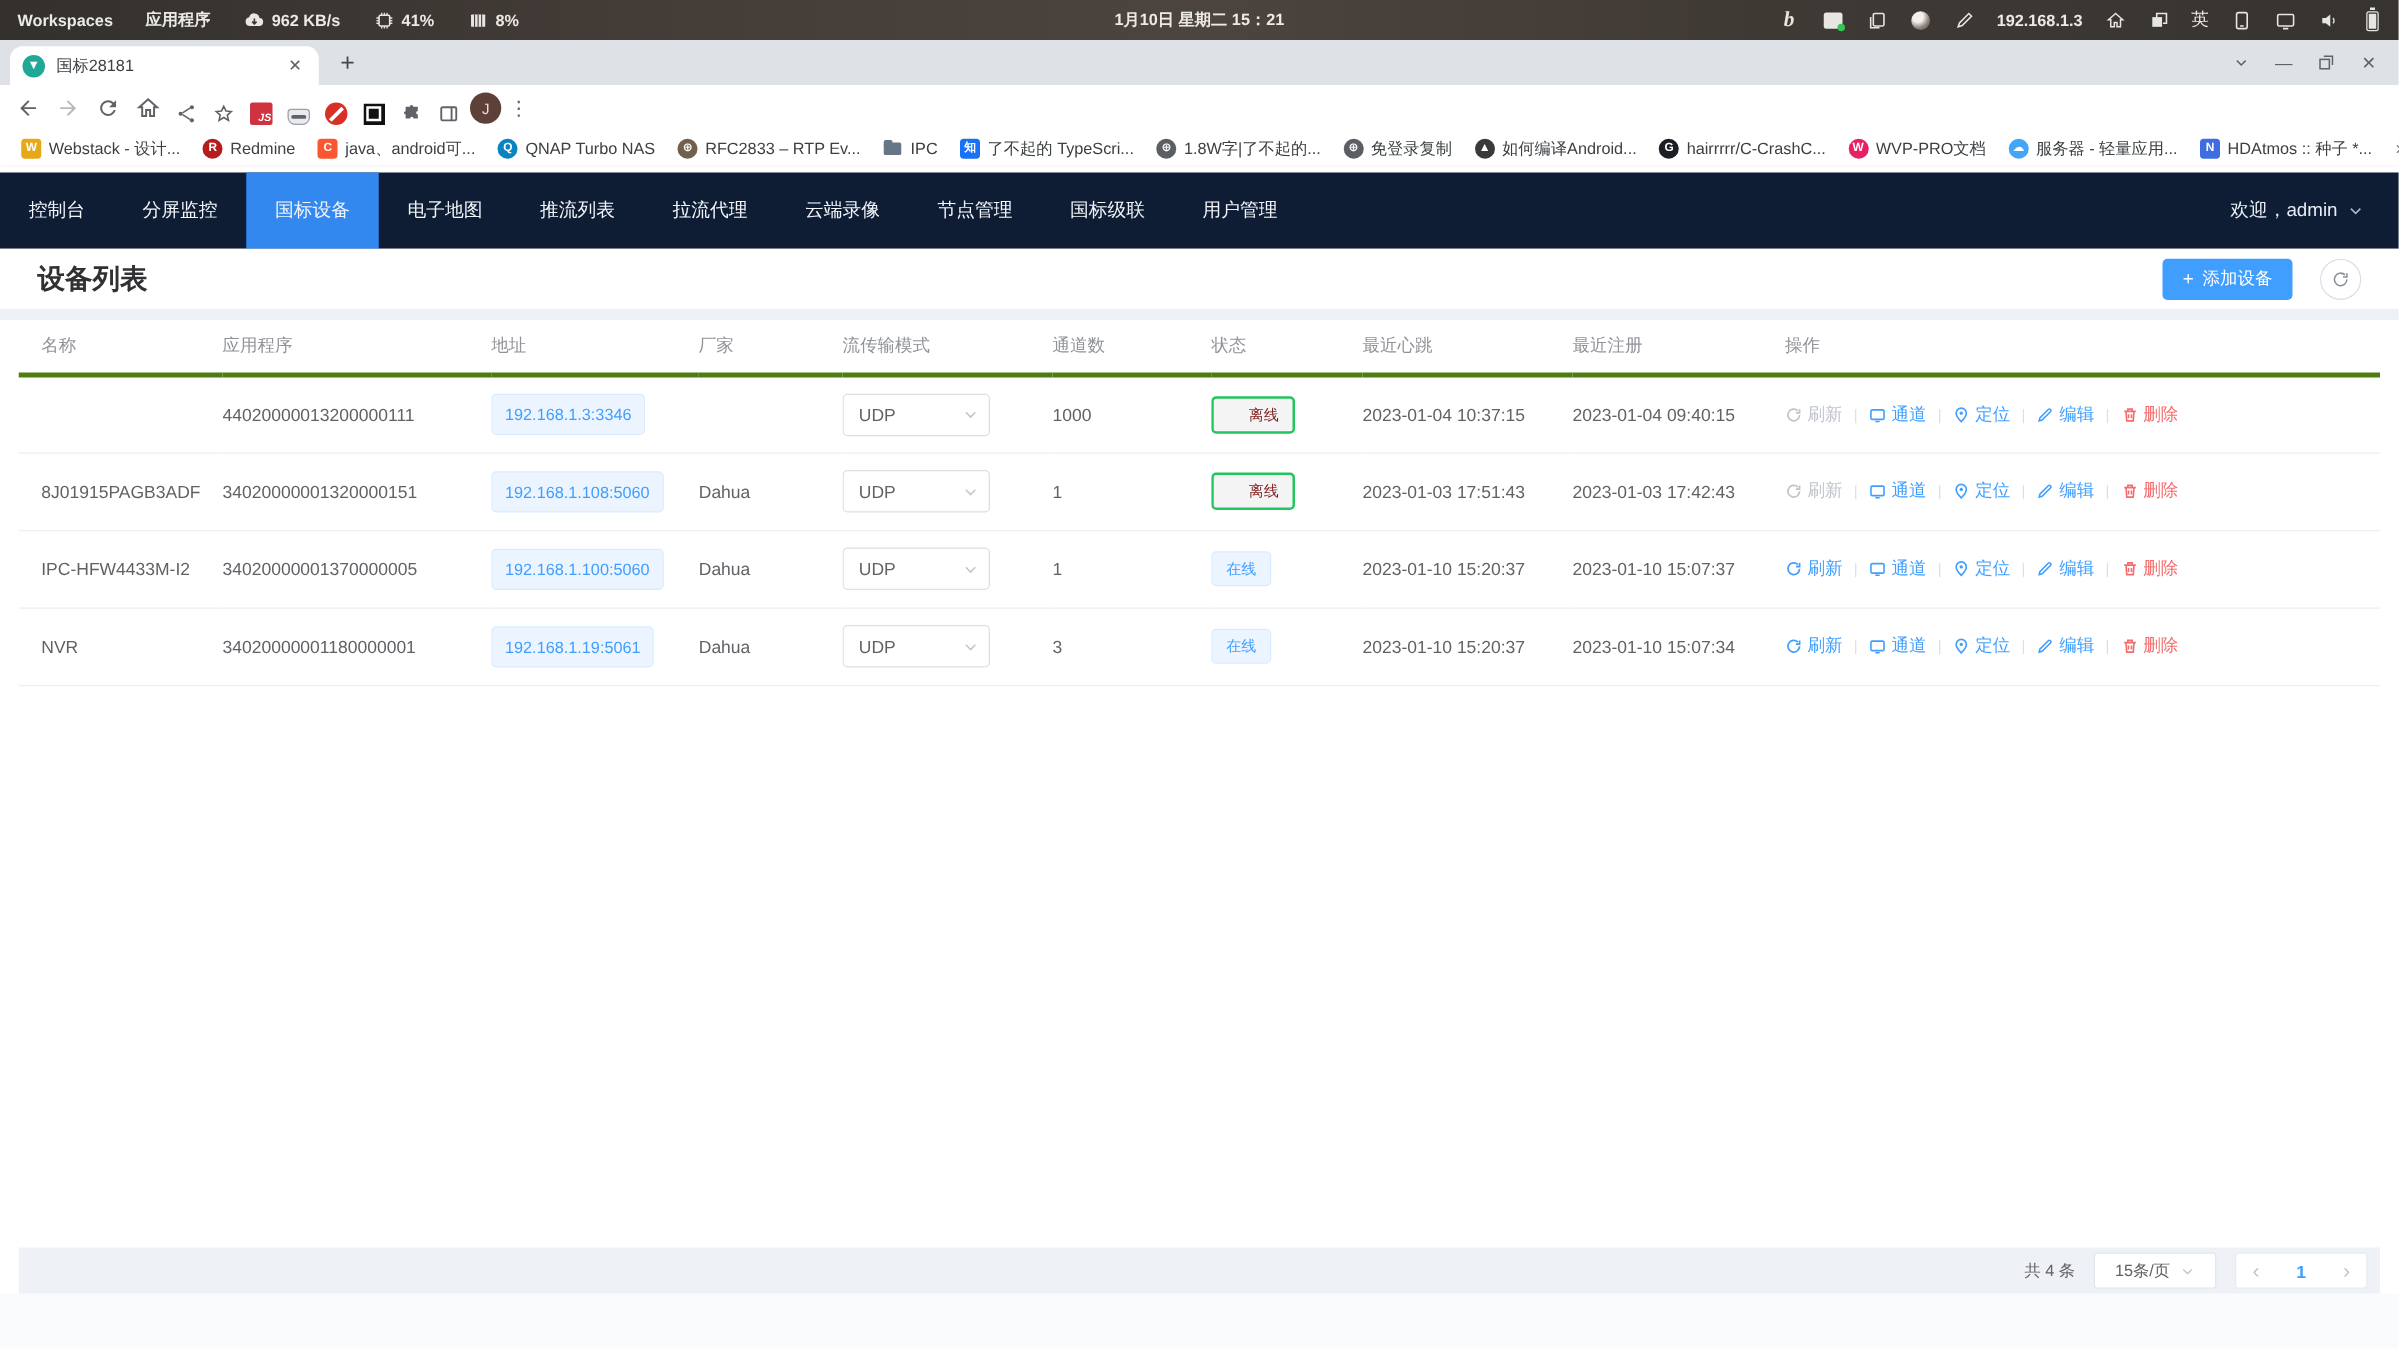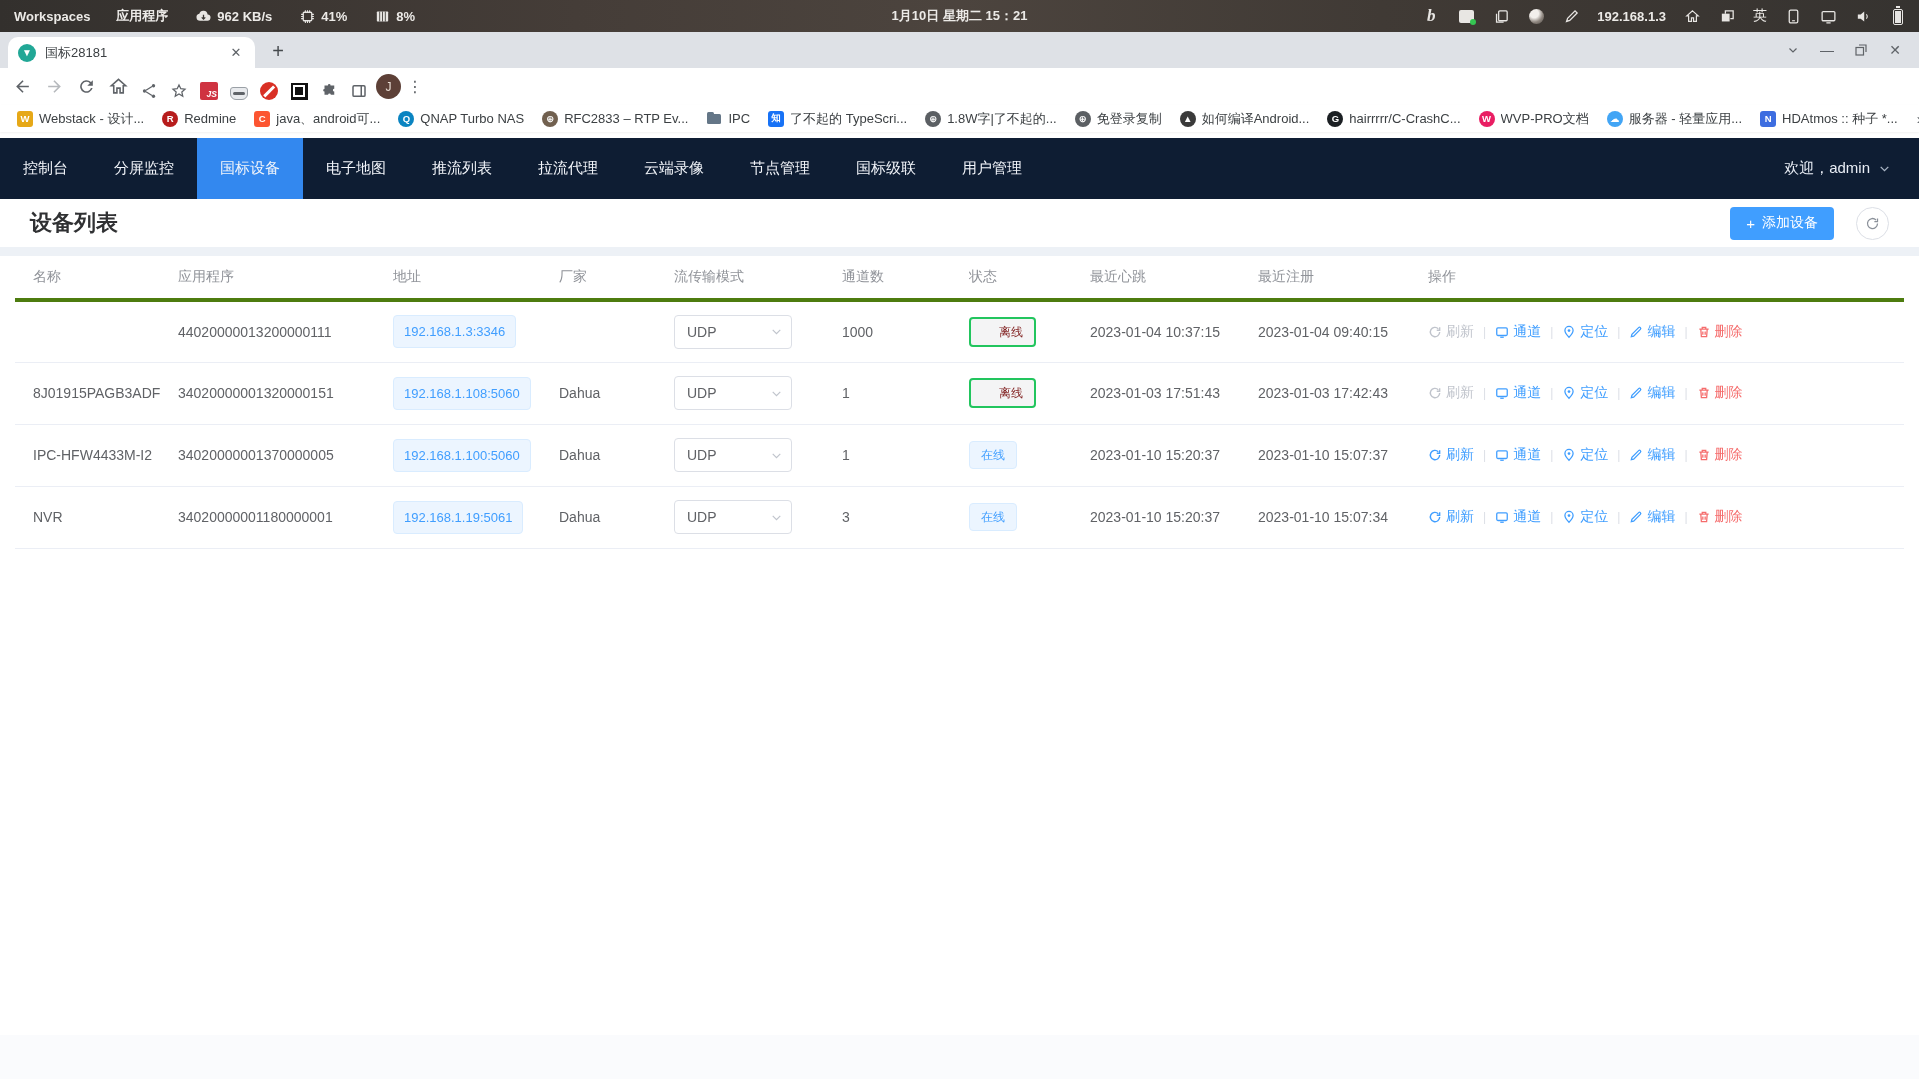--- a/index.html
+++ b/index.html
@@ -717,16 +717,30 @@
                       <path d="M4 7h16M9 7V4h6v3M6.5 7l1 13h9l1-13M10 11v5.5M14 11v5.5" fill="none" stroke="currentColor" stroke-width="2.2"></path>
                     </svg>
                     <span>删除</span>
                   </span>
                 </span>
               </td>
             </tr>
           </tbody>
       </table>
 
+      <div id="pagebar">
+        <span id="total-count">共 4 条</span>
+        <span id="pagesize-select">
+          <span>15条/页</span>
+          <svg viewBox="0 0 24 24">
+              <path d="M5 9l7 7 7-7" fill="none" stroke="currentColor" stroke-width="2.2"></path>
+            </svg>
+        </span>
+        <span id="pager">
+          <span class="pg-arrow">‹</span>
+          <span id="pg-current">1</span>
+          <span class="pg-arrow">›</span>
+        </span>
+      </div>
       <div id="bottomstrip"></div>
     </div>
   </div>
 </div>
 
 </body></html>

